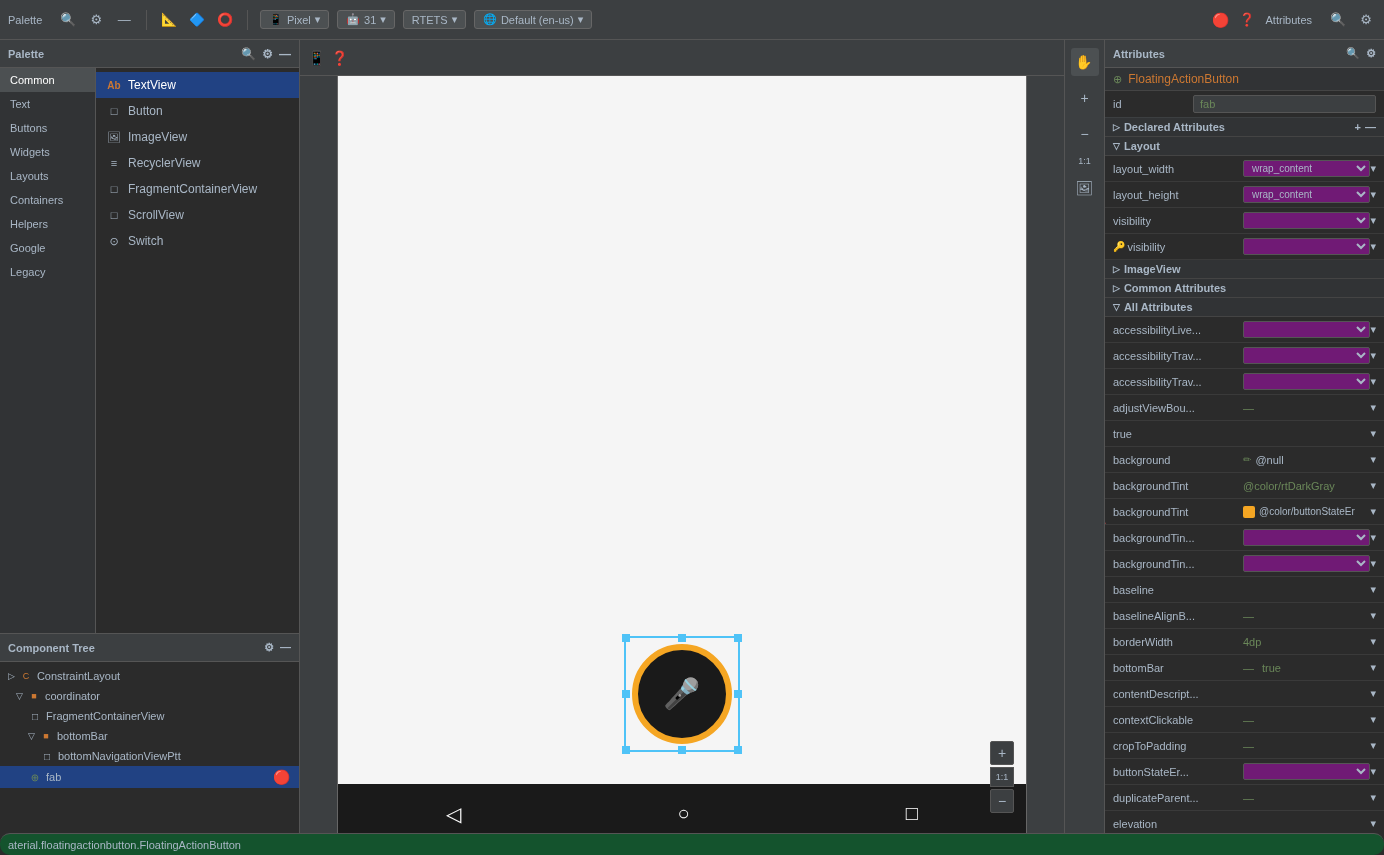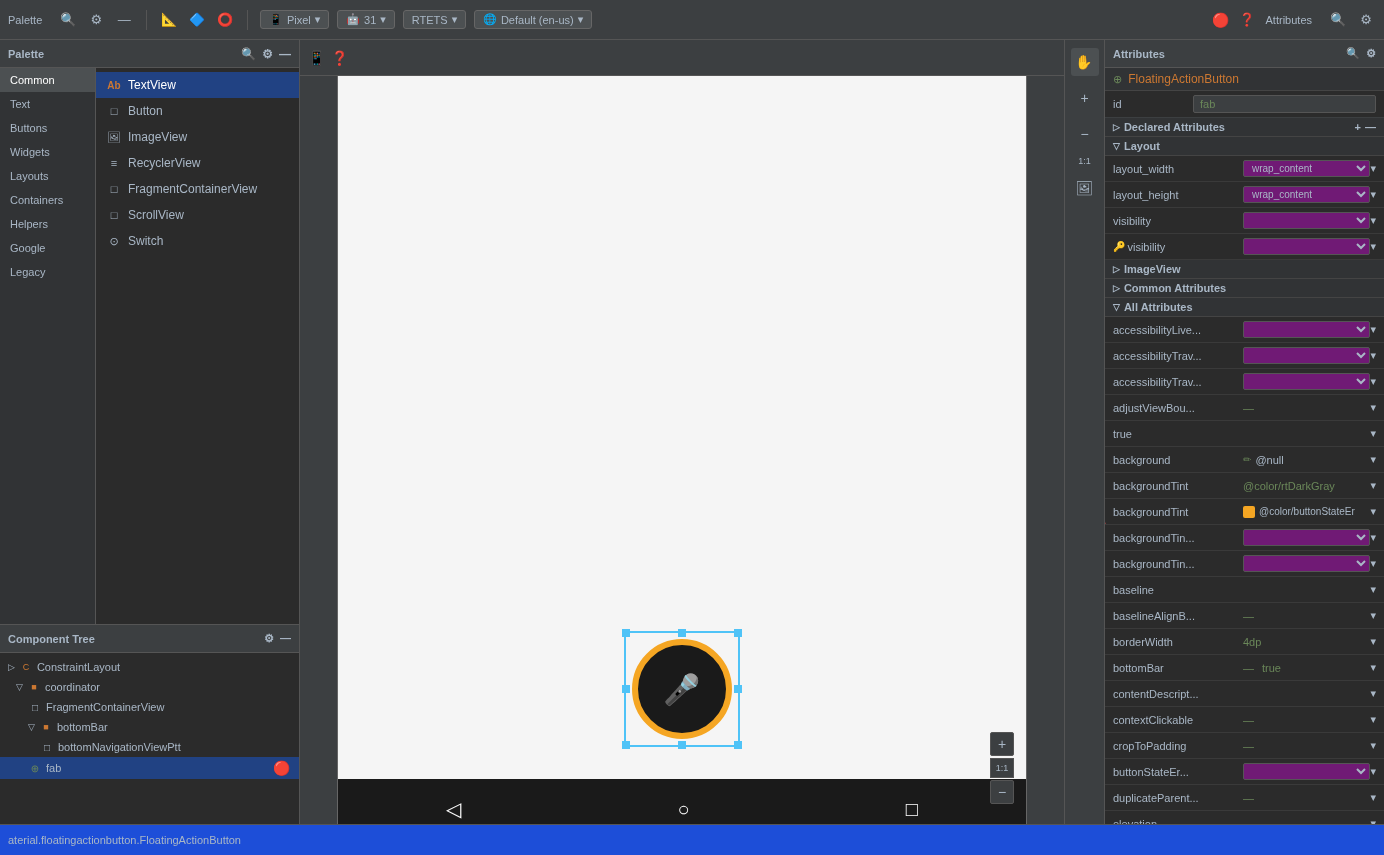--- a/index.html
+++ b/index.html
@@ -309,29 +309,30 @@
       border-bottom: 1px solid #3a3a3a;
       min-height: 26px;
     }
     .attr-name { width: 130px; font-size: 11px; color: #a9b7c6; flex-shrink: 0; overflow: hidden; text-overflow: ellipsis; white-space: nowrap; }
     .attr-value { flex: 1; font-size: 11px; color: #6a8759; display: flex; align-items: center; gap: 4px; overflow: hidden; }
     .attr-dropdown { background: #701a75; border: 1px solid #555; padding: 1px 4px; font-size: 10px; color: #a9b7c6; border-radius: 2px; width: 100%; }
     .attr-icon { color: #a9b7c6; font-size: 11px; margin-left: auto; cursor: pointer; }
     .color-swatch { width: 12px; height: 12px; border-radius: 2px; flex-shrink: 0; }
 
     .bottom-status {
-      height: 31px;
-      background: #1d4ed8;
+      height: 22px;
+      background: #14532d;
       display: flex;
       align-items: center;
       padding: 0 8px;
       font-size: 11px;
       color: #a9b7c6;
       border-top: 1px solid #555;
       flex-shrink: 0;
+      border-radius: 10px;
     }
 
     .canvas-zoom-controls {
       position: absolute;
       right: 50px;
       bottom: 20px;
       display: flex;
       flex-direction: column;
       gap: 2px;
     }

